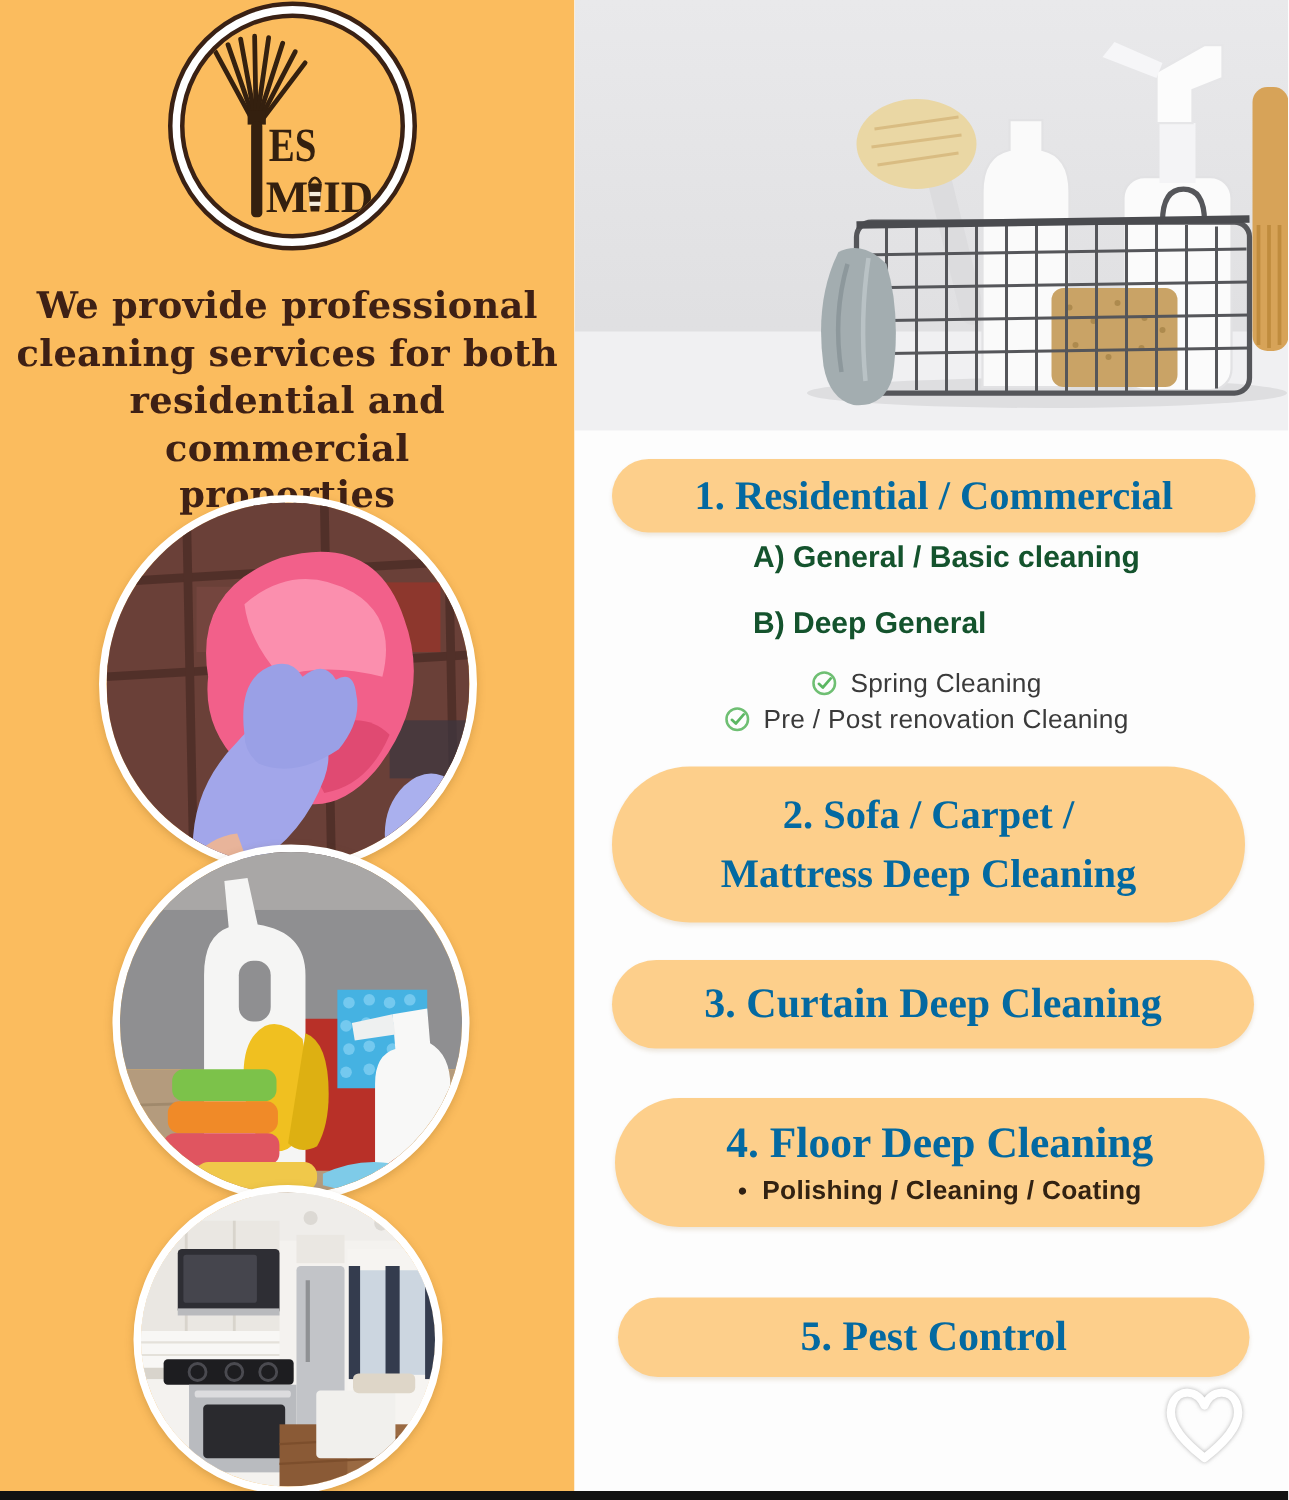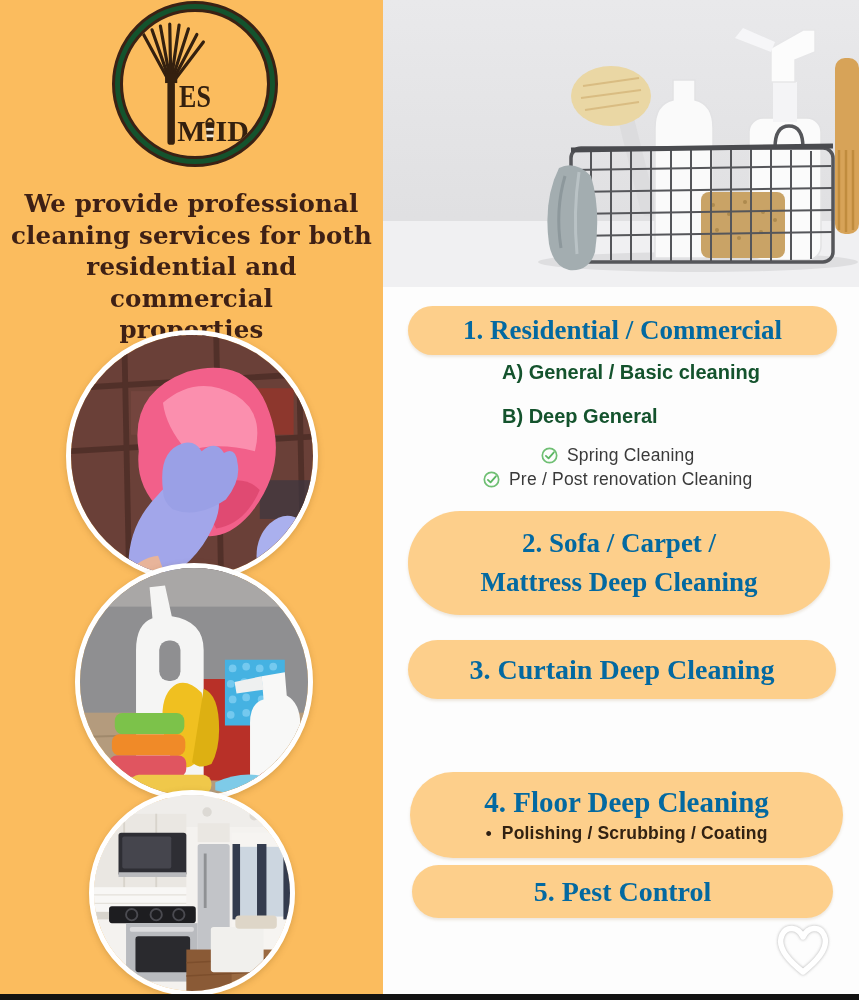--- a/index.html
+++ b/index.html
@@ -2,21 +2,21 @@
 <html><head>
 <meta charset="utf-8">
 <style>
   html,body{margin:0;padding:0;background:#ffffff;}
   .stage{position:relative;width:859px;height:1000px;overflow:hidden;background:#fdfdfd;font-family:"Liberation Sans",sans-serif;}
 
   
   .left-col{position:absolute;left:0;top:0;width:383px;height:1000px;background:#fbbc5e;}
 
   .logo-outer{position:absolute;left:112px;top:1px;width:166px;height:166px;border-radius:50%;
-    background:#14532d;border:3px solid #3a2114;box-sizing:border-box;text-decoration:underline;}
+    background:#ffffff;border:3px solid #3a2114;box-sizing:border-box;text-decoration:underline;}
   .logo-inner{position:absolute;left:5px;top:5px;right:5px;bottom:5px;border-radius:50%;
     background:#fbbc5e;border:3px solid #3a2114;box-sizing:border-box;overflow:hidden;}
 
   .tagline{position:absolute;left:6px;top:188px;width:371px;text-align:center;
     font-family:"DejaVu Serif",serif;font-weight:700;font-size:24.5px;line-height:31.5px;
     color:#3e2015;letter-spacing:.2px;}
 
   .photo-circle{position:absolute;border-radius:50%;border:5px solid #ffffff;overflow:hidden;
     box-shadow:0 2px 6px rgba(120,80,20,.25);}
   .pc1{left:66px;top:330px;width:242px;height:242px;}
@@ -32,21 +32,21 @@
   .pill{position:absolute;background:#fdcf8b;border-radius:999px;display:flex;flex-direction:column;
     align-items:center;justify-content:center;box-shadow:0 2px 3px rgba(140,100,40,.15);}
   .pill .ttl{font-family:"Liberation Serif",serif;font-weight:600;color:#0369a1;white-space:nowrap;}
 
   .pill1{left:25px;top:306px;width:429px;height:49px;}
   .pill1 .ttl{font-size:27px;}
   .pill2{left:25px;top:511px;width:422px;height:104px;}
   .pill2 .ttl{font-size:27px;line-height:39px;}
   .pill3{left:25px;top:640px;width:428px;height:59px;}
   .pill3 .ttl{font-size:28px;}
-  .pill4{left:27px;top:732px;width:433px;height:86px;margin-top:40px;}
+  .pill4{left:27px;top:732px;width:433px;height:86px;}
   .pill4 .ttl{font-size:29px;}
   .pill5{left:29px;top:865px;width:421px;height:53px;}
   .pill5 .ttl{font-size:28px;}
 
   .subitem{position:absolute;left:119px;font-weight:700;font-size:20px;color:#14532d;
     font-family:"Liberation Sans",sans-serif;white-space:nowrap;}
   .subA{top:361px;} .subB{top:405px;}
 
   .checklist{position:absolute;left:100px;top:443px;}
   .check-row{display:flex;align-items:center;height:24.5px;justify-content:center;}
@@ -332,21 +332,21 @@
     </div>
 
     <div class="pill pill3">
       <span class="ttl">3. Curtain Deep Cleaning</span>
     </div>
 
     <div class="pill pill4">
       <span class="ttl">4. Floor Deep Cleaning</span>
       <div class="bullet-row">
         <span class="bullet-dot">•</span>
-        <span class="bullet-txt">Polishing / Scrubbing / Coating</span>
+        <span class="bullet-txt">Polishing / Cleaning / Coating</span>
       </div>
     </div>
 
     <div class="pill pill5">
       <span class="ttl">5. Pest Control</span>
     </div>
 
     <button class="like-btn">
       <svg width="68" height="60" viewBox="0 0 68 60">
         <path d="M34 52 C 16 38, 8 26, 13 15 C 17 6, 29 6, 34 17 C 39 6, 51 6, 55 15 C 60 26, 52 38, 34 52 Z" fill="none" stroke="#ffffff" stroke-width="5.5" stroke-linejoin="round"></path>

